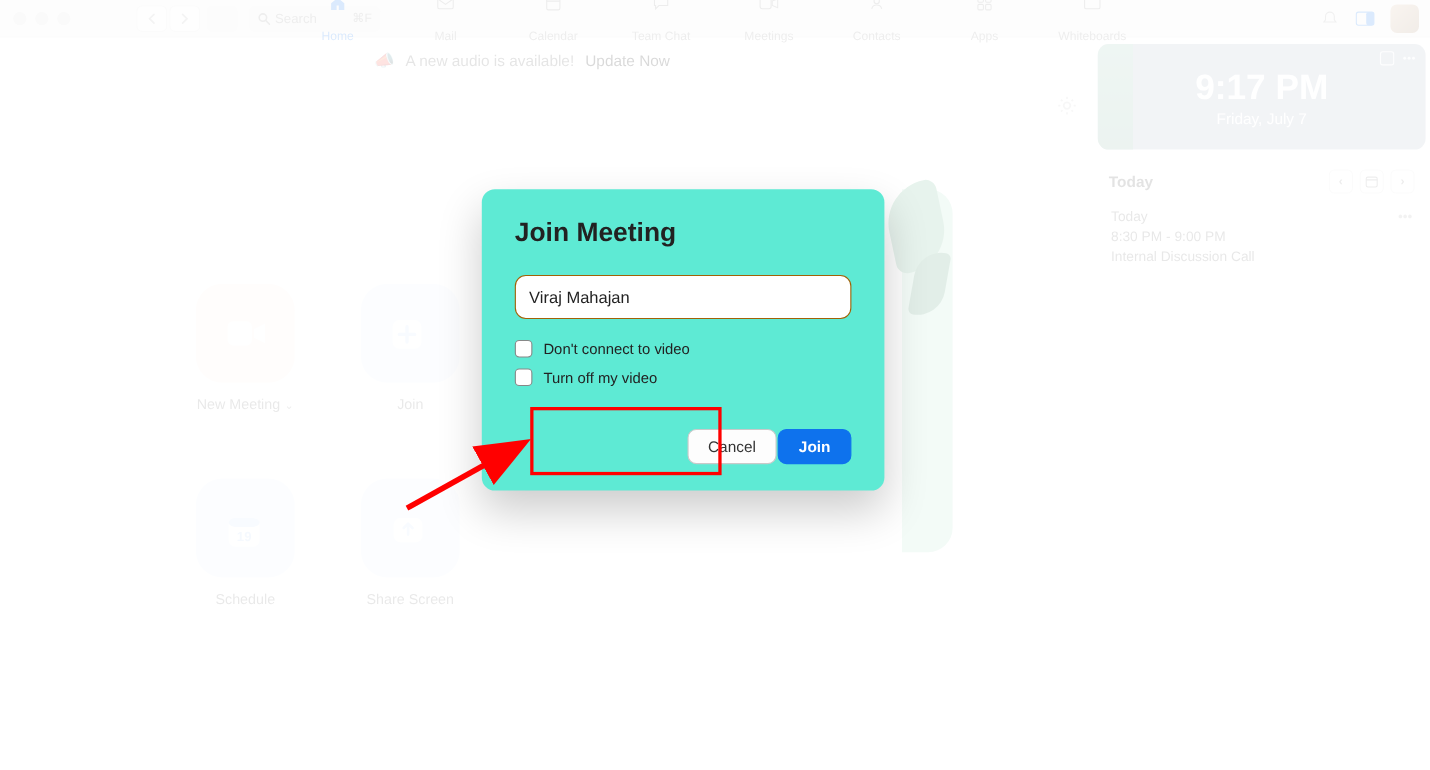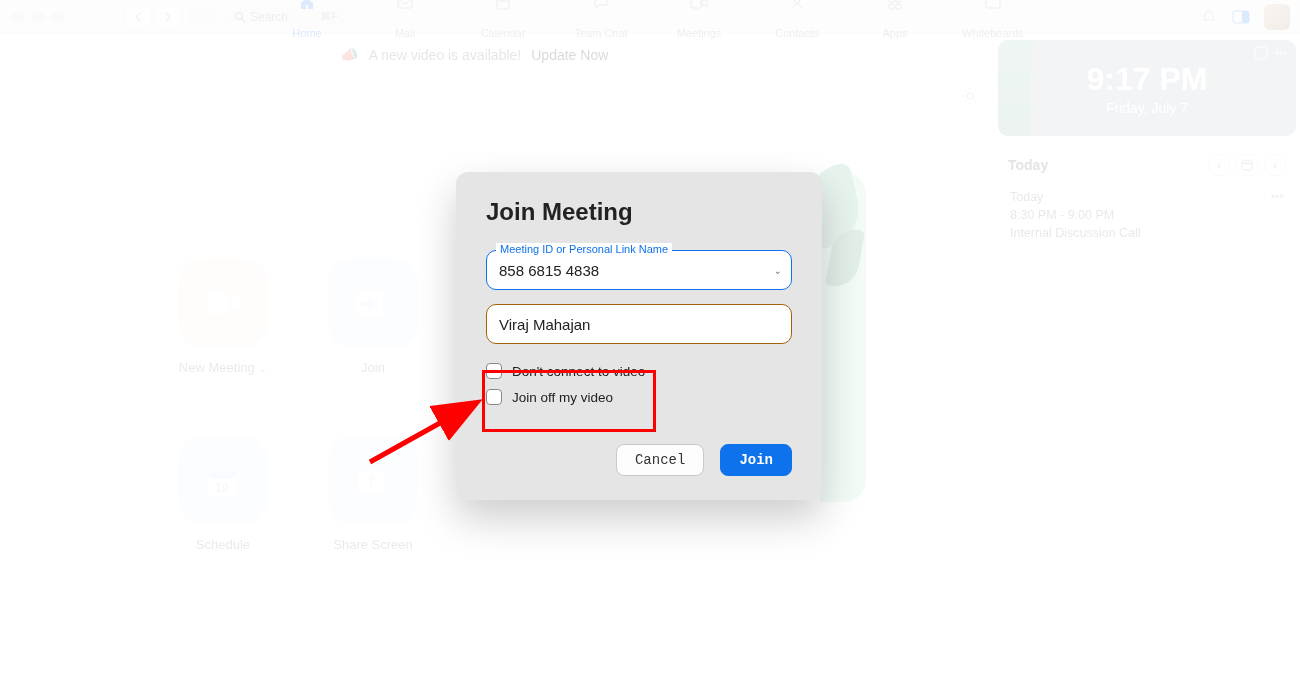--- a/index.html
+++ b/index.html
@@ -62,32 +62,32 @@
   .today-row .nav { margin-left:auto; display:flex; gap:6px;}
   .chip { width:22px; height:22px; border:1px solid #e4e4e4; border-radius:5px; display:flex; align-items:center; justify-content:center; color:#888; font-size:11px; background:#fff;}
 
   .event { margin-top:14px; padding:0 12px; font-size:12.5px; color:#666;}
   .event .top { display:flex; align-items:center;}
   .event-dots { margin-left:auto; color:#aaa; cursor:default;}
   .event .time { margin-top:4px;}
   .event .title { margin-top:4px;}
 
   
-  .modal { position:absolute; top:172px; left:456px; width:366px; background:#e5e5e5; border-radius:12px; box-shadow:0 18px 40px rgba(0,0,0,.20); padding:26px 30px 24px; z-index:100; }
+  .modal { position:absolute; top:172px; left:438px; width:366px; background:#5eead4; border-radius:12px; box-shadow:0 18px 40px rgba(0,0,0,.20); padding:26px 30px 24px; z-index:100; }
   .modal h2 { margin:0 0 24px; font-size:24px; font-weight:700; color:#222;}
   .field { position:relative; margin-bottom:14px;}
   .field input { width:100%; height:40px; border:1px solid #a16207; border-radius:10px; padding:0 30px 0 12px; font-size:15px; color:#222; background:#fff; font-family:inherit;}
   .field.active input { border:1.5px solid #0e72ed;}
   .float-label { position:absolute; top:-7px; left:10px; background:#fff; padding:0 4px; font-size:11px; color:#0e72ed;}
   .field .dd { position:absolute; right:10px; top:50%; transform:translateY(-50%); color:#777; font-size:10px;}
   .checks { margin-top:14px; }
   .check-row { display:flex; align-items:center; gap:10px; padding:5px 0;}
   .cb { width:16px; height:16px; border:1.5px solid #888; border-radius:4px; background:#fff;}
   .check-label { font-size:13.5px; color:#222;}
-  .modal-actions { display:flex; justify-content:flex-end; gap:16px; margin-top:34px;font-family:Liberation Mono, monospace;}
+  .modal-actions { display:flex; justify-content:flex-end; gap:1px; margin-top:34px;}
   .btn { height:32px; padding:0 18px; border-radius:8px; font-size:14px; display:flex; align-items:center; justify-content:center; cursor:pointer;}
   .btn.secondary { background:#fdfdfd; border:1px solid #c9c9c9; color:#333;}
   .btn.primary { background:#0e72ed; color:#fff; border:1px solid #0e72ed; font-weight:600;}
 
   
   .annot-box { position:absolute; z-index:120; border:3px solid #ff0000; top:370px; left:482px; width:174px; height:62px; }
   .annot-arrow { position:absolute; z-index:120; top:390px; left:362px; width:130px; height:80px; pointer-events:none;}
 
   svg { display:block; }
 </style>
@@ -207,21 +207,21 @@
           <rect x="1" y="1" width="16" height="12" rx="2" stroke="#0e72ed" fill="none"></rect>
           <rect x="10" y="1" width="7" height="12" rx="2" fill="#0e72ed"></rect>
         </svg>
       </span>
     <span class="avatar"></span>
   </div>
 </div>
 
 <div class="banner">
   <span class="banner-icon">📣</span>
-  <span class="banner-text">A new video is available!</span>
+  <span class="banner-text">A new audio is available!</span>
   <span class="banner-link">Update Now</span>
 </div>
 
 <div class="gear">
   <svg width="20" height="20" viewBox="0 0 20 20">
       <circle cx="10" cy="10" r="3" stroke="#c9c9c9" fill="none" stroke-width="1.6"></circle>
       <path d="M10 2v2M10 16v2M2 10h2M16 10h2M4.5 4.5l1.4 1.4M14.1 14.1l1.4 1.4M4.5 15.5l1.4-1.4M14.1 5.9l1.4-1.4" stroke="#c9c9c9" stroke-width="1.6"></path>
     </svg>
 </div>
 
@@ -321,38 +321,33 @@
     <div class="time">8:30 PM - 9:00 PM</div>
     <div class="title">Internal Discussion Call</div>
   </div>
 </div>
 
 <div class="fade-layer"></div>
 
 <div class="modal">
   <h2>Join Meeting</h2>
 
-  <div class="field active">
-    <span class="float-label">Meeting ID or Personal Link Name</span>
-    <input type="text" value="858 6815 4838" style="">
-    <span class="dd">⌄</span>
-  </div>
 
   <div class="field">
     <input type="text" value="Viraj Mahajan" style="">
   </div>
 
   <div class="checks">
     <div class="check-row">
       <span class="cb"></span>
       <span class="check-label">Don't connect to video</span>
     </div>
     <div class="check-row">
       <span class="cb"></span>
-      <span class="check-label">Join off my video</span>
+      <span class="check-label">Turn off my video</span>
     </div>
   </div>
 
   <div class="modal-actions">
     <div class="btn secondary">Cancel</div>
     <div class="btn primary">Join</div>
   </div>
 </div>
 
 <div class="annot-box"></div>

